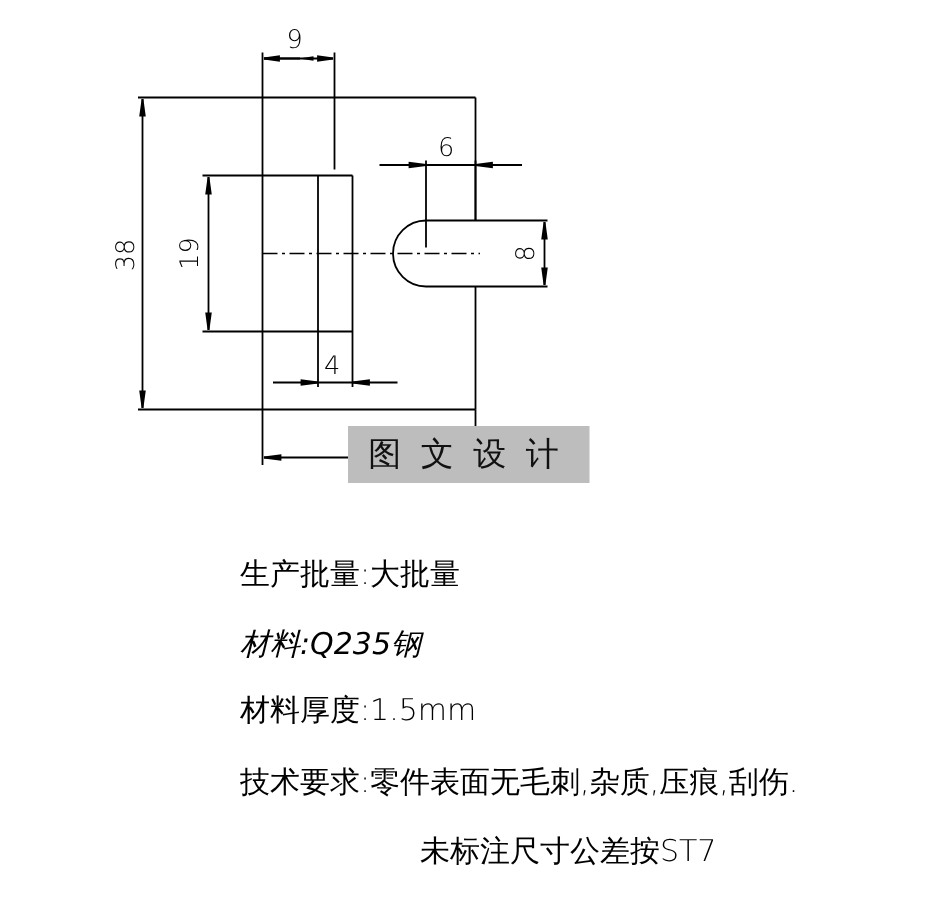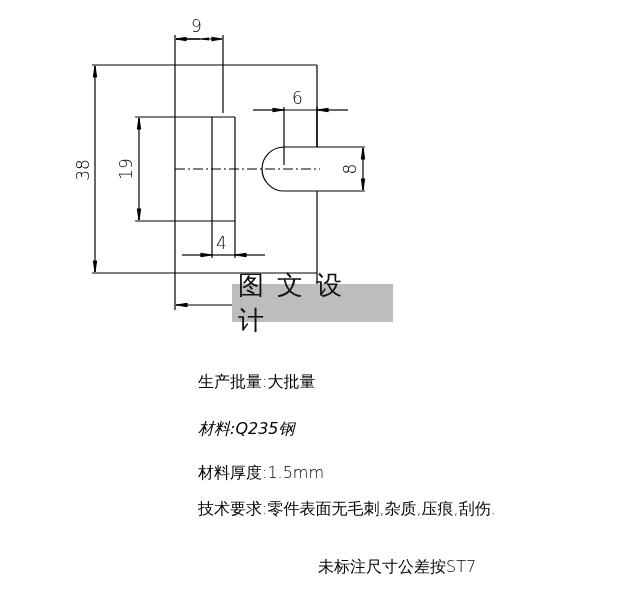--- a/index.html
+++ b/index.html
@@ -2,25 +2,25 @@
 <html><head>
 <meta charset="utf-8">
 <style>
   html, body { margin: 0; padding: 0; background: #ffffff; }
   body { width: 625px; height: 606px; position: relative; overflow: hidden; font-family: "DejaVu Sans", sans-serif; }
   #drawing { position: absolute; left: 0; top: 0; }
   .dim-text { font-family: "DejaVu Sans", sans-serif; font-size: 17px; fill: #000; font-weight: 200; }
   .watermark {
     position: absolute; left: 232px; top: 284px; width: 161px; height: 38px;
     background: #bdbdbd; color: #111;
-    font-family: "DejaVu Serif", serif; font-size: 26px; letter-spacing: 13px;
+    font-family: "DejaVu Serif", serif; font-size: 22px; letter-spacing: 13px;
     display: flex; align-items: center; justify-content: center; padding-left: 6px; box-sizing: border-box;
   }
   .notes { position: absolute; left: 160px; top: 362px; font-family: "DejaVu Sans", sans-serif; font-weight: 200; color: #000; }
-  .note-line { position: absolute; white-space: nowrap; font-size: 16px; line-height: 30px; margin-left: 38px; }
+  .note-line { position: absolute; white-space: nowrap; font-size: 20px; line-height: 30px; }
 </style>
 </head>
 <body>
 
 <svg id="drawing" width="625" height="340" viewBox="0 0 625 340" xmlns="http://www.w3.org/2000/svg">
   <defs>
     <marker id="arr" markerWidth="10" markerHeight="6" refX="9" refY="3" orient="auto" markerUnits="userSpaceOnUse">
       <path d="M0,1.5 L10,3 L0,4.5 Z" fill="#000"></path>
     </marker>
   </defs>
@@ -107,15 +107,15 @@
   <text class="dim-text" transform="translate(89,170) rotate(-90)" text-anchor="middle">38</text>
   <text class="dim-text" transform="translate(132,169) rotate(-90)" text-anchor="middle">19</text>
 </svg>
 
 <div class="watermark">图文设计</div>
 
 <div class="notes">
   <div class="note-line" style="left:0; top:5px;">生产批量:大批量</div>
   <div class="note-line" style="left:0; top:52px;font-style:italic;">材料:Q235钢</div>
   <div class="note-line" style="left:0; top:96px;">材料厚度:1.5mm</div>
-  <div class="note-line" style="left:0; top:132px;text-align:center;">技术要求:零件表面无毛刺,杂质,压痕,刮伤.</div>
+  <div class="note-line" style="left:0; top:144px;text-align:center;">技术要求:零件表面无毛刺,杂质,压痕,刮伤.</div>
   <div class="note-line" style="left:120px; top:190px;text-align:center;">未标注尺寸公差按ST7</div>
 </div>
 
 </body></html>

